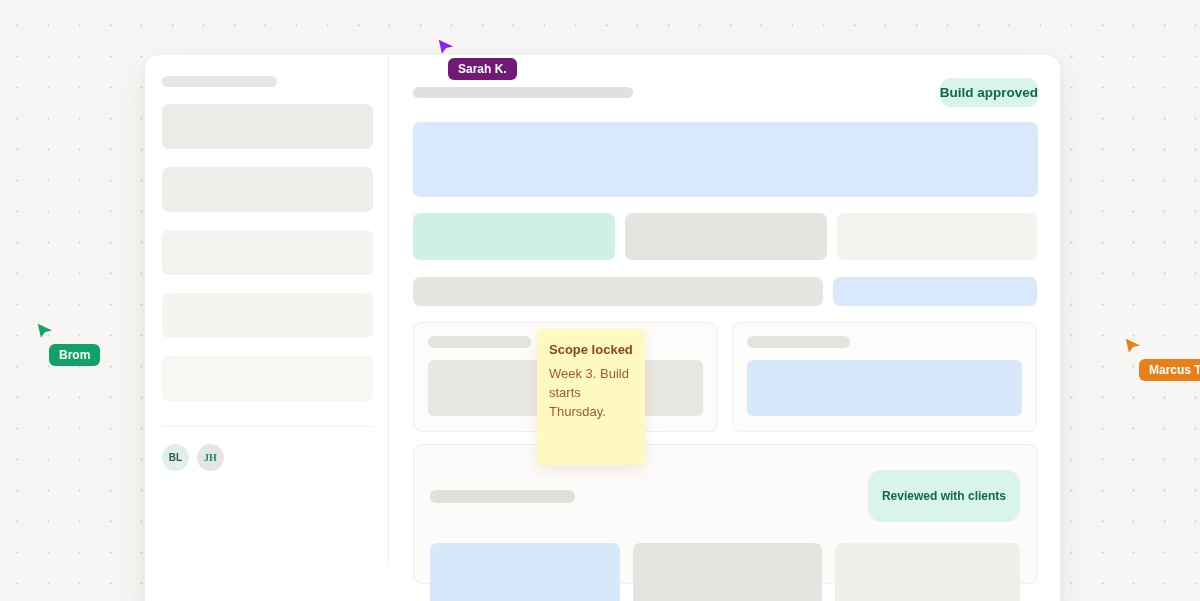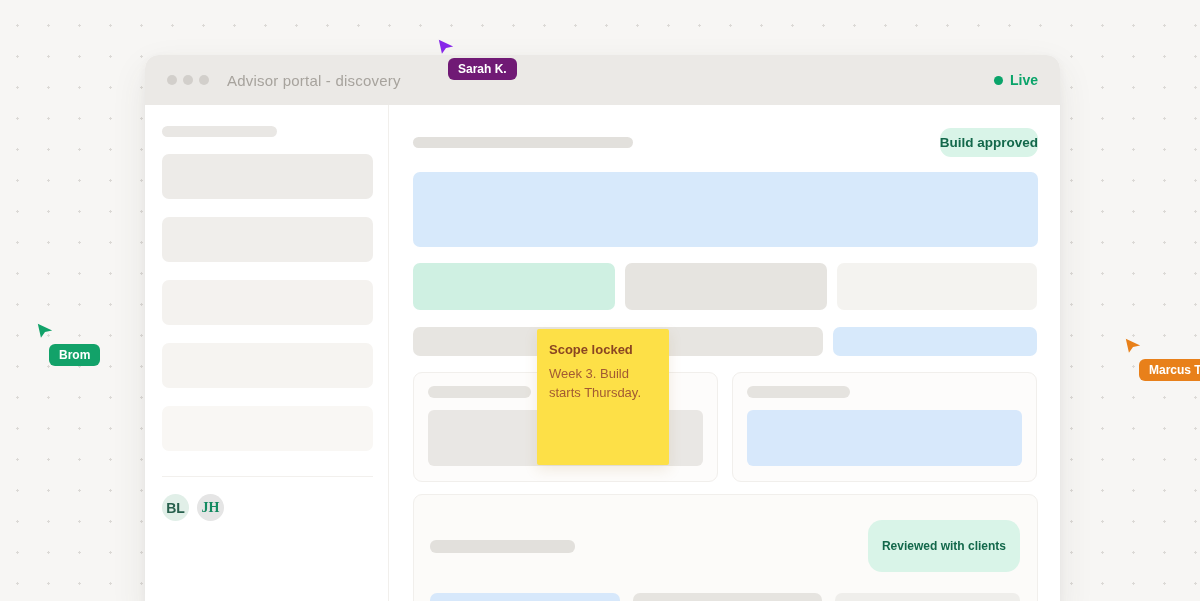--- a/index.html
+++ b/index.html
@@ -41,21 +41,21 @@
   .sb-1 { background: #edebe8; }
   .sb-2 { background: #f0eeeb; }
   .sb-3 { background: #f4f2ef; }
   .sb-4 { background: #f6f4f1; }
   .sb-5 { background: #f9f7f4; }
   .side-divider { height: 1px; background: #f2f0ed; margin: 25px 0 17px 0; }
   .avatars { display: flex; gap: 8px; }
   .avatar {
     width: 27px; height: 27px; border-radius: 50%;
     display: flex; align-items: center; justify-content: center;
-    font-size: 14px; font-weight: 700;
+    font-size: 10px; font-weight: 700;
   }
   .avatar.a-bl { background: #e1efe8; color: #27604d; }
   .avatar.a-jh { background: #e5e5e5; color: #148a61; font-family: Liberation Serif, serif; }
 
   
   .main { flex: 1; padding: 22px 22px 0 24px; }
   .main-head { display: flex; align-items: center; justify-content: space-between; height: 31px; margin-bottom: 14px; }
   .main-head .sk-bar { width: 220px; height: 11px; background: #e2e0dc; }
   .chip {
     background: #d9f4e8; color: #13684b; font-size: 13.5px; font-weight: 700;
@@ -89,22 +89,22 @@
   .bottom-head .sk-bar { width: 145px; height: 13px; background: #e2e0dc; }
   .chip.small { font-size: 12px; padding: 19px 14px; border-radius: 14px; }
   .bottom-row { display: flex; gap: 13px; }
   .bottom-row > div { height: 70px; border-radius: 7px 7px 0 0; }
   .br-blue { width: 190px; background: #d7e8fb; }
   .br-gray { width: 189px; background: #e6e4e0; }
   .br-light { width: 185px; background: #efeeeb; }
 
   
   .sticky {
-    position: absolute; left: 537px; top: 329px; width: 132px; height: 136px;
-    background: #fde047; border-radius: 2px; padding: 13px 12px;
+    position: absolute; left: 537px; top: 329px; width: 108px; height: 136px;
+    background: #fef9c3; border-radius: 2px; padding: 13px 12px;
     box-shadow: 0 5px 14px rgba(170,130,60,0.14);
     z-index: 20;
   }
   .sticky-title { font-size: 13px; font-weight: 700; color: #8a4522; margin-bottom: 8px; }
   .sticky-body { font-size: 13px; color: #a25a33; line-height: 1.45; }
 
   
   .cursor { position: absolute; z-index: 30; }
   .cursor svg { display: block; }
   .cursor-label {
@@ -115,32 +115,20 @@
   .cur-sarah .cursor-label { left: 11px; top: 20px; background: #701a75; }
   .cur-brom { left: 36px; top: 322px; }
   .cur-brom .cursor-label { left: 13px; top: 22px; background: #12a269; }
   .cur-marcus { left: 1124px; top: 337px; }
   .cur-marcus .cursor-label { left: 15px; top: 22px; background: #e8801a; }
 </style>
 </head>
 <body>
 
 <div class="window">
-  <div class="titlebar">
-    <div class="traffic">
-      <span></span>
-      <span></span>
-      <span></span>
-    </div>
-    <div class="win-title">Advisor portal - discovery</div>
-    <div class="live">
-      <span class="live-dot"></span>
-      <span>Live</span>
-    </div>
-  </div>
 
   <div class="win-body">
     <div class="sidebar">
       <div class="sk-bar title"></div>
       <div class="side-block sb-1"></div>
       <div class="side-block sb-2"></div>
       <div class="side-block sb-3"></div>
       <div class="side-block sb-4"></div>
       <div class="side-block sb-5"></div>
       <div class="side-divider"></div>

